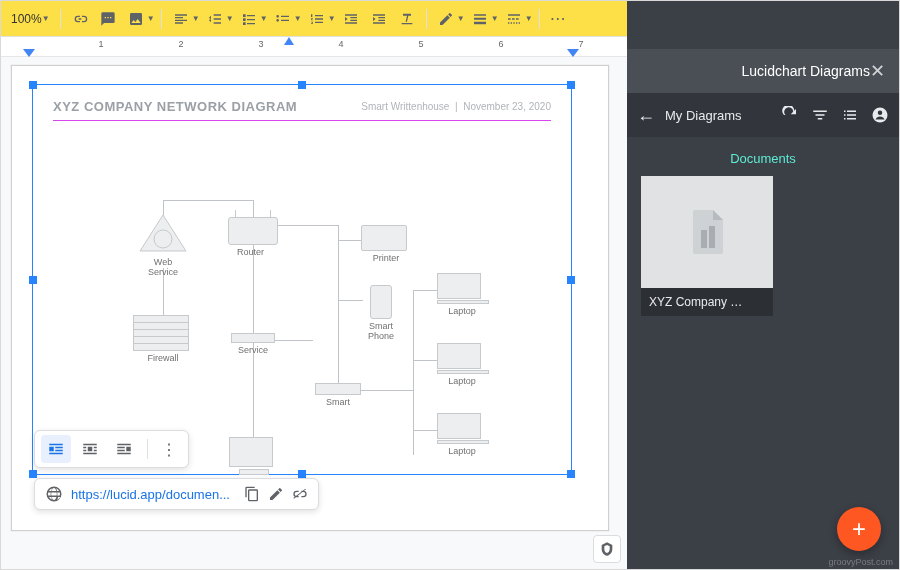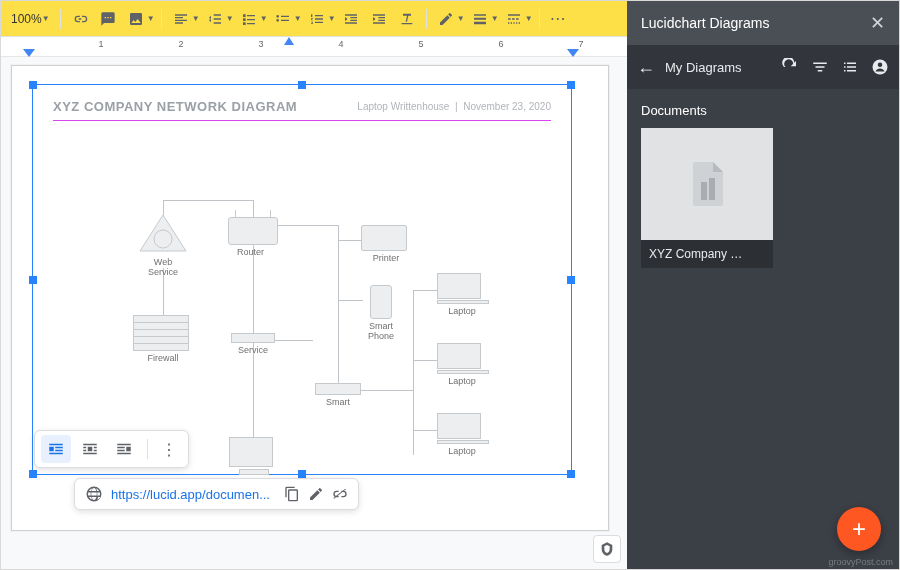--- a/index.html
+++ b/index.html
@@ -47,40 +47,40 @@
 
 
 .float-bar { position: absolute; background: #fff; border: 1px solid #dadce0; border-radius: 6px; box-shadow: 0 2px 6px rgba(0,0,0,.12); display: flex; align-items: center; padding: 4px 6px; gap: 4px; }
 .wrap-bar { left: 22px; bottom: 62px; }
 .wrap-btn { width: 30px; height: 28px; border-radius: 4px; display:flex;align-items:center;justify-content:center; cursor:pointer;}
 .wrap-btn.active { background: #e8f0fe; }
 .wrap-btn svg{width:18px;height:18px;fill:#5f6368}
 .wrap-btn.active svg{fill:#1a73e8}
 .dots { width:26px;height:28px;display:flex;align-items:center;justify-content:center;color:#5f6368;cursor:pointer;font-size:16px;}
 
-.link-bar { left: 22px; bottom: 20px; padding: 6px 10px; margin-left: 40px; }
+.link-bar { left: 22px; bottom: 20px; padding: 6px 10px; }
 .link-bar .globe { width:18px;height:18px;fill:#5f6368;margin-right:4px;}
 .link-text { color: #1a73e8; font-size: 13px; max-width: 180px; overflow:hidden; text-overflow:ellipsis; white-space:nowrap;}
 .link-actions { display:flex; gap:8px; margin-left:10px;}
 .link-actions .ic{width:16px;height:16px;fill:#5f6368;cursor:pointer}
 
 .explore { position:absolute; right:6px; bottom:6px; width:28px;height:28px;border:1px solid #dadce0;border-radius:4px;background:#fff;display:flex;align-items:center;justify-content:center;cursor:pointer;}
 .explore svg{width:16px;height:16px;fill:#5f6368}
 
 
-.sp-header { height: 44px; background: #4a4e55; display: flex; align-items: center; padding: 0 14px; font-size: 14px; font-weight: 500; justify-content: space-between; }
+.sp-header { height: 44px; background: #4a4e55; display: flex; align-items: center; padding: 0 14px; font-size: 14px; font-weight: 500; justify-content: flex-end; margin-top: 48px; }
 .sp-close { cursor:pointer; font-size:18px; color:#cfd2d6; }
 .sp-sub { height: 44px; background: #32363c; display: flex; align-items: center; padding: 0 10px; justify-content: space-between; }
 .sp-sub-left { display:flex; align-items:center; gap:10px; }
 .sp-back { cursor:pointer; color:#e8eaed; font-size:18px;}
 .sp-subtitle { font-size: 13px; color:#e8eaed; }
 .sp-actions { display:flex; gap:12px; align-items:center;}
 .sp-actions svg{width:18px;height:18px;fill:#e8eaed;cursor:pointer}
 .sp-body { flex:1; padding: 14px; overflow:auto; }
-.sp-section { font-size:13px; color:#ffffff; margin-bottom:10px;}
+.sp-section { font-size:13px; color:#5eead4; margin-bottom:10px;text-align:center;}
 .thumb { width:132px; background:#e0e2e4; position:relative; cursor:pointer;}
 .thumb-prev { height:112px; display:flex;align-items:center;justify-content:center;}
 .thumb-prev svg{width:42px;height:48px;fill:#bfc3c7}
 .thumb-label { background:#2c2f34; color:#e8eaed; font-size:12px; padding:7px 8px; white-space:nowrap; overflow:hidden; text-overflow:ellipsis;}
 .fab { position:absolute; right:18px; bottom:18px; width:44px;height:44px;border-radius:50%;background:#ff5722;display:flex;align-items:center;justify-content:center;color:#fff;font-size:24px;cursor:pointer;box-shadow:0 3px 8px rgba(0,0,0,.3);}
 .watermark{position:absolute;right:6px;bottom:2px;font-size:9px;color:rgba(255,255,255,.3)}
 
 .pencil-right{position:absolute;right:18px;top:8px;display:flex;align-items:center;gap:4px;}
 </style>
 </head>
@@ -231,21 +231,21 @@
           <div class="sel-handle sh-tr"></div>
           <div class="sel-handle sh-ml"></div>
           <div class="sel-handle sh-mr"></div>
           <div class="sel-handle sh-bl"></div>
           <div class="sel-handle sh-bm"></div>
           <div class="sel-handle sh-br"></div>
 
           <div class="doc-header">
             <div class="doc-title">XYZ COMPANY NETWORK DIAGRAM</div>
             <div class="doc-meta">
-              <span>Laptop Writtenhouse</span>
+              <span>Smart Writtenhouse</span>
               &nbsp;|&nbsp;
               <span>November 23, 2020</span>
             </div>
           </div>
 
           <div class="diagram-canvas">
 
             <div class="conn" style="left:130px;top:143px;width:1px;height:47px"></div>
             <div class="conn" style="left:130px;top:75px;width:1px;height:33px"></div>
             <div class="conn" style="left:130px;top:75px;width:90px;height:1px"></div>

